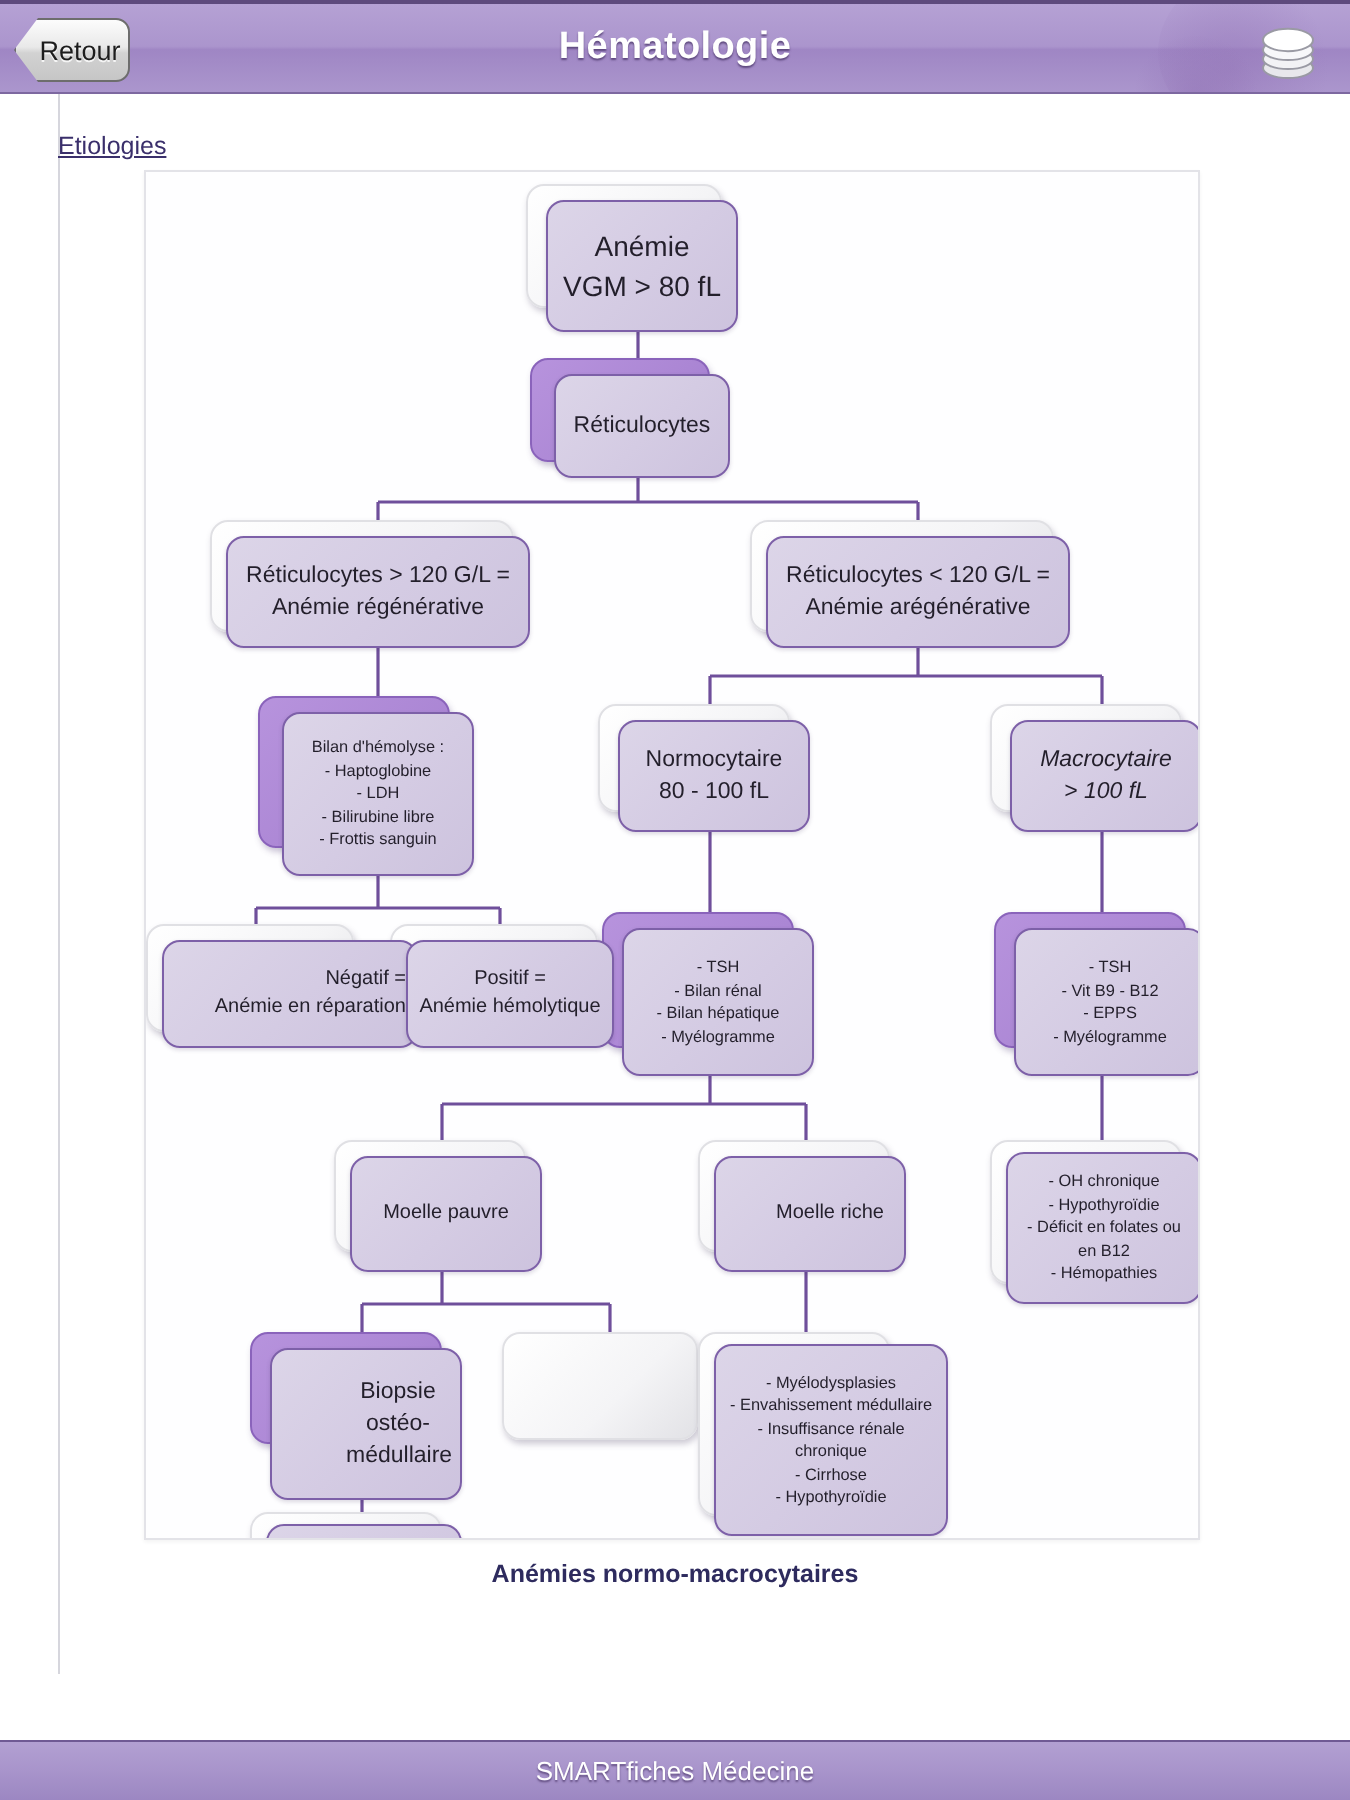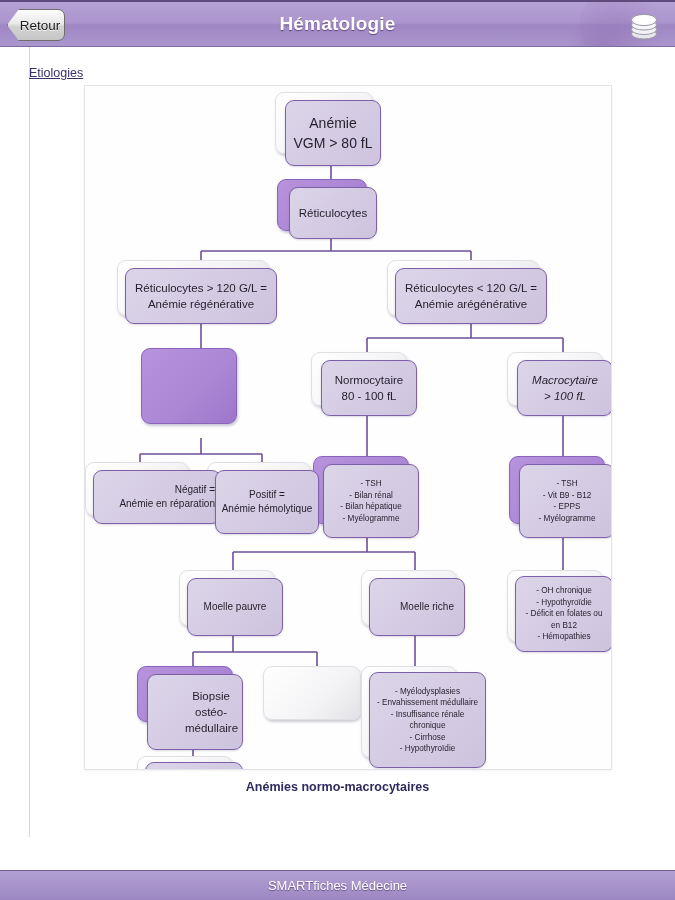--- a/index.html
+++ b/index.html
@@ -99,21 +99,21 @@
     left: 29px; top: 19px;
     font-size: 12.5px;
     color: #3a2f6b;
     text-decoration: underline;
     cursor: pointer;
   }
 
   
   .canvas {
     position: absolute;
-    left: 84px; top: 38px;
+    left: 72px; top: 38px;
     width: 528px;
     height: 685px;
     background: #fefeff;
     border: 1px solid #e3e3e8;
     box-shadow: 0 1px 2px rgba(0,0,0,.05);
     overflow: hidden;
   }
   .connectors {
     position: absolute;
     left: 0; top: 0;
@@ -279,20 +279,29 @@
 
     <div class="node-shadow-white" style="left:302px; top:174px; width:152px; height:56px;"></div>
     <div class="node fs-mid" style="left:310px; top:182px; width:152px; height:56px;">
       <div class="txt">
         <div>Réticulocytes &lt; 120 G/L =</div>
         <div>Anémie arégénérative</div>
       </div>
     </div>
 
     <div class="node-shadow-purple" style="left:56px; top:262px; width:96px; height:76px;"></div>
+    <div class="node fs-xs" style="left:68px; top:270px; width:96px; height:82px;">
+      <div class="txt">
+        <div>Bilan d'hémolyse :</div>
+        <div>- Haptoglobine</div>
+        <div>- LDH</div>
+        <div>- Bilirubine libre</div>
+        <div>- Frottis sanguin</div>
+      </div>
+    </div>
 
     <div class="node-shadow-white" style="left:226px; top:266px; width:96px; height:54px;"></div>
     <div class="node fs-mid" style="left:236px; top:274px; width:96px; height:56px;">
       <div class="txt">
         <div>Normocytaire</div>
         <div>80 - 100 fL</div>
       </div>
     </div>
 
     <div class="node-shadow-white" style="left:422px; top:266px; width:96px; height:54px;"></div>
@@ -305,21 +314,21 @@
 
     <div class="node-shadow-white" style="left:0px; top:376px; width:104px; height:54px;"></div>
     <div class="node fs-sm" style="left:8px; top:384px; width:128px; height:54px;text-align:right;">
       <div class="txt">
         <div>Négatif =</div>
         <div>Anémie en réparation</div>
       </div>
     </div>
 
     <div class="node-shadow-white" style="left:122px; top:376px; width:104px; height:54px;"></div>
-    <div class="node fs-sm" style="left:130px; top:384px; width:104px; height:64px;">
+    <div class="node fs-sm" style="left:130px; top:384px; width:104px; height:54px;">
       <div class="txt">
         <div>Positif =</div>
         <div>Anémie hémolytique</div>
       </div>
     </div>
 
     <div class="node-shadow-purple" style="left:228px; top:370px; width:96px; height:68px;"></div>
     <div class="node fs-xs" style="left:238px; top:378px; width:96px; height:74px;">
       <div class="txt">
         <div>- TSH</div>

